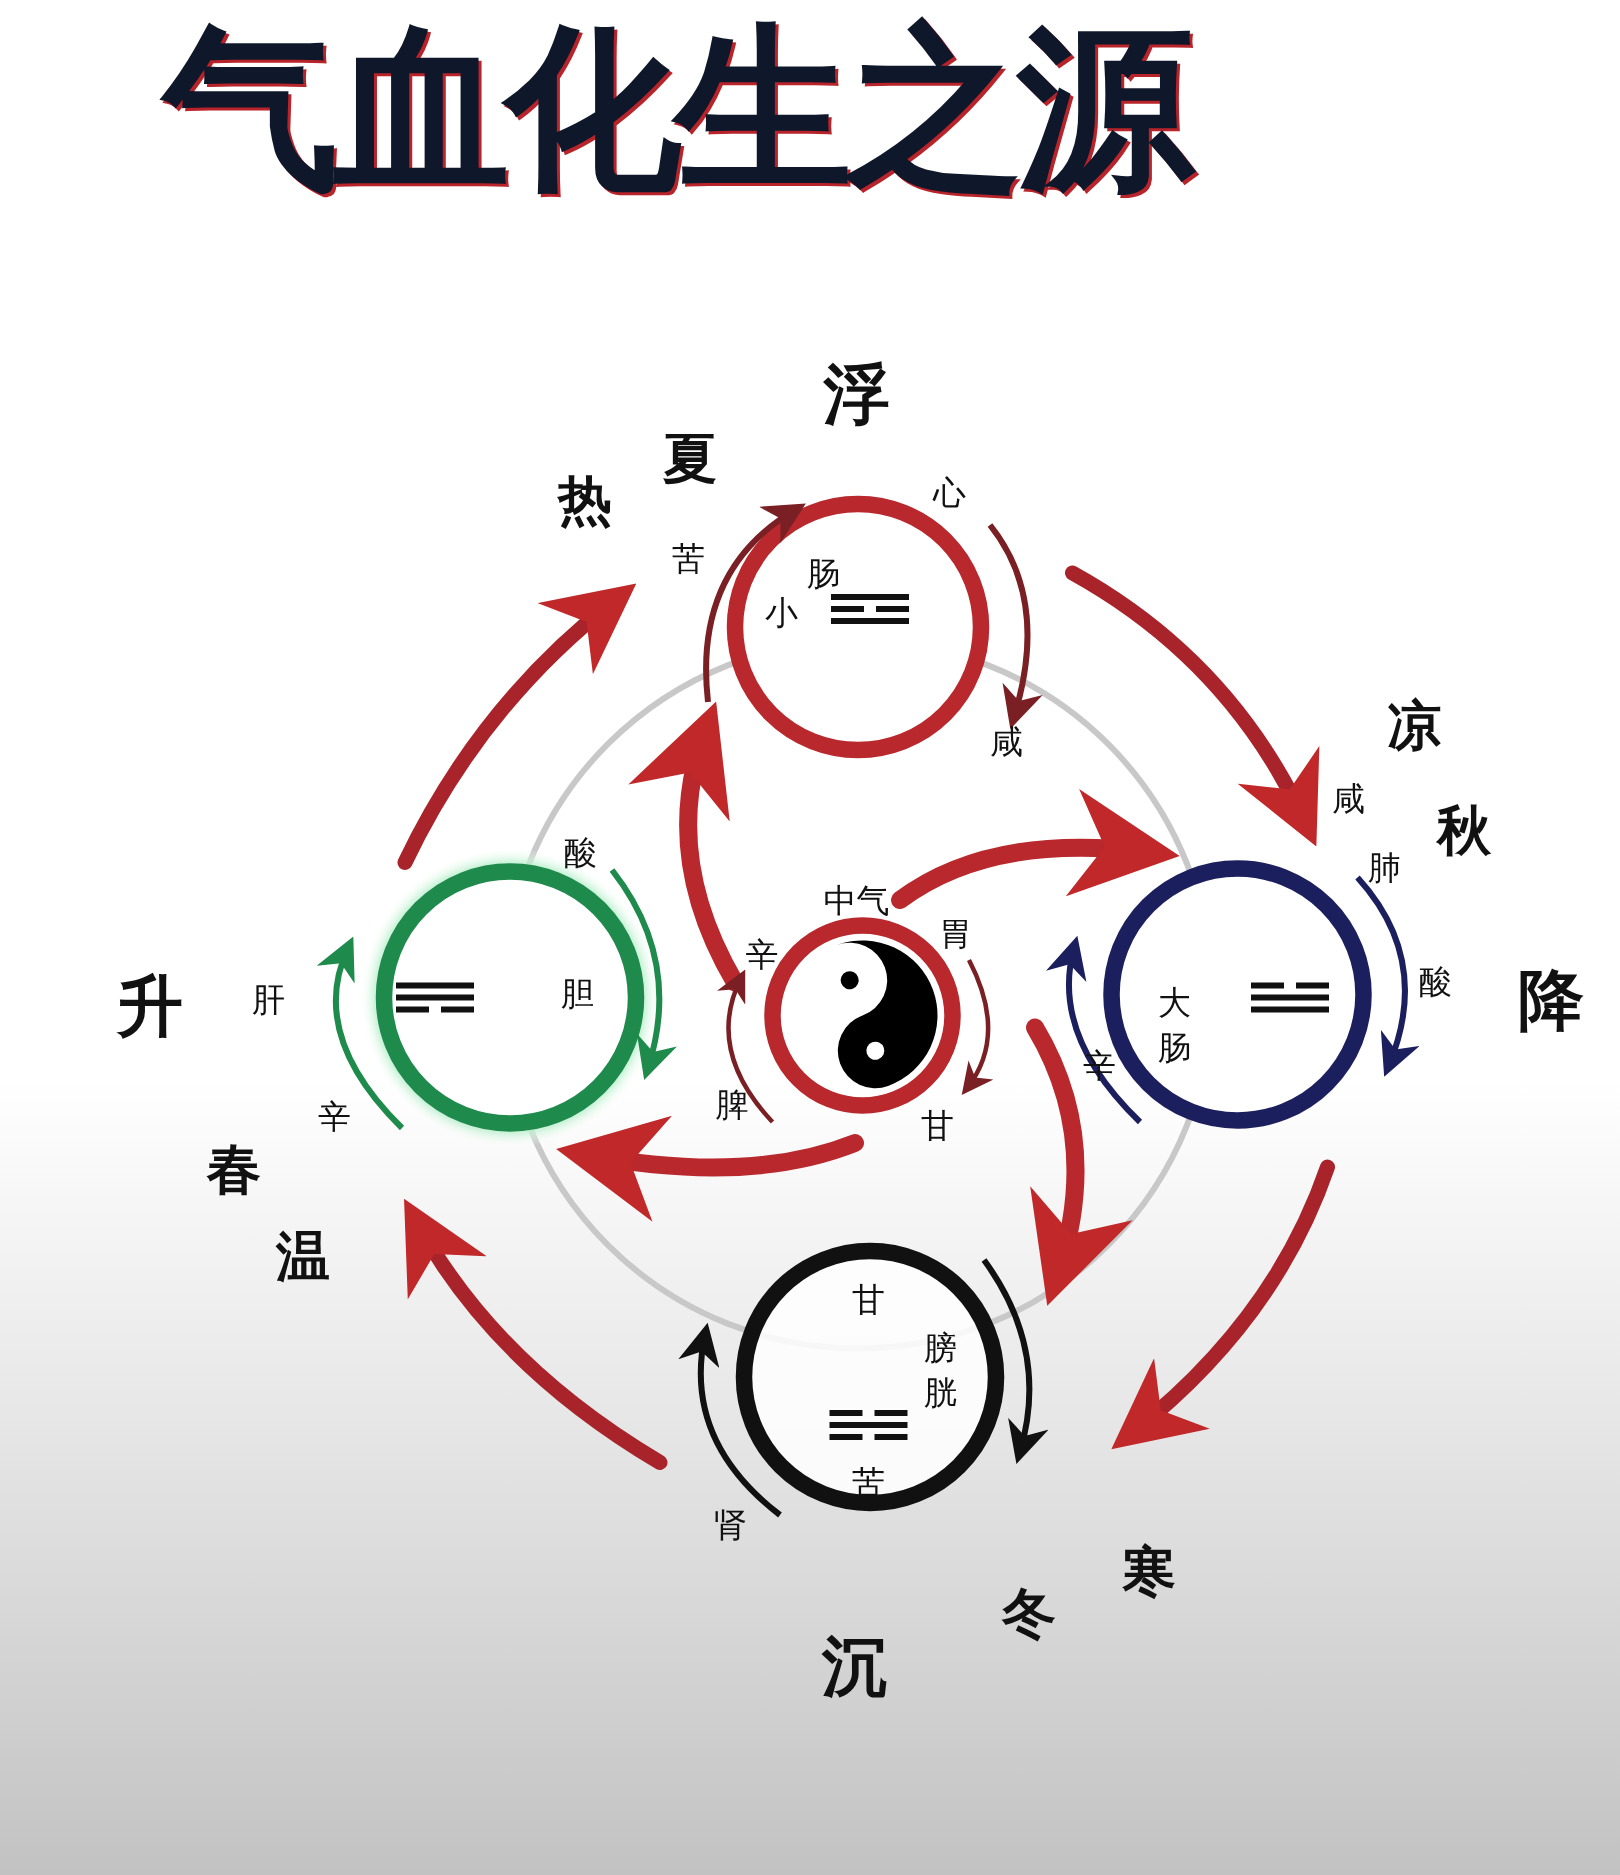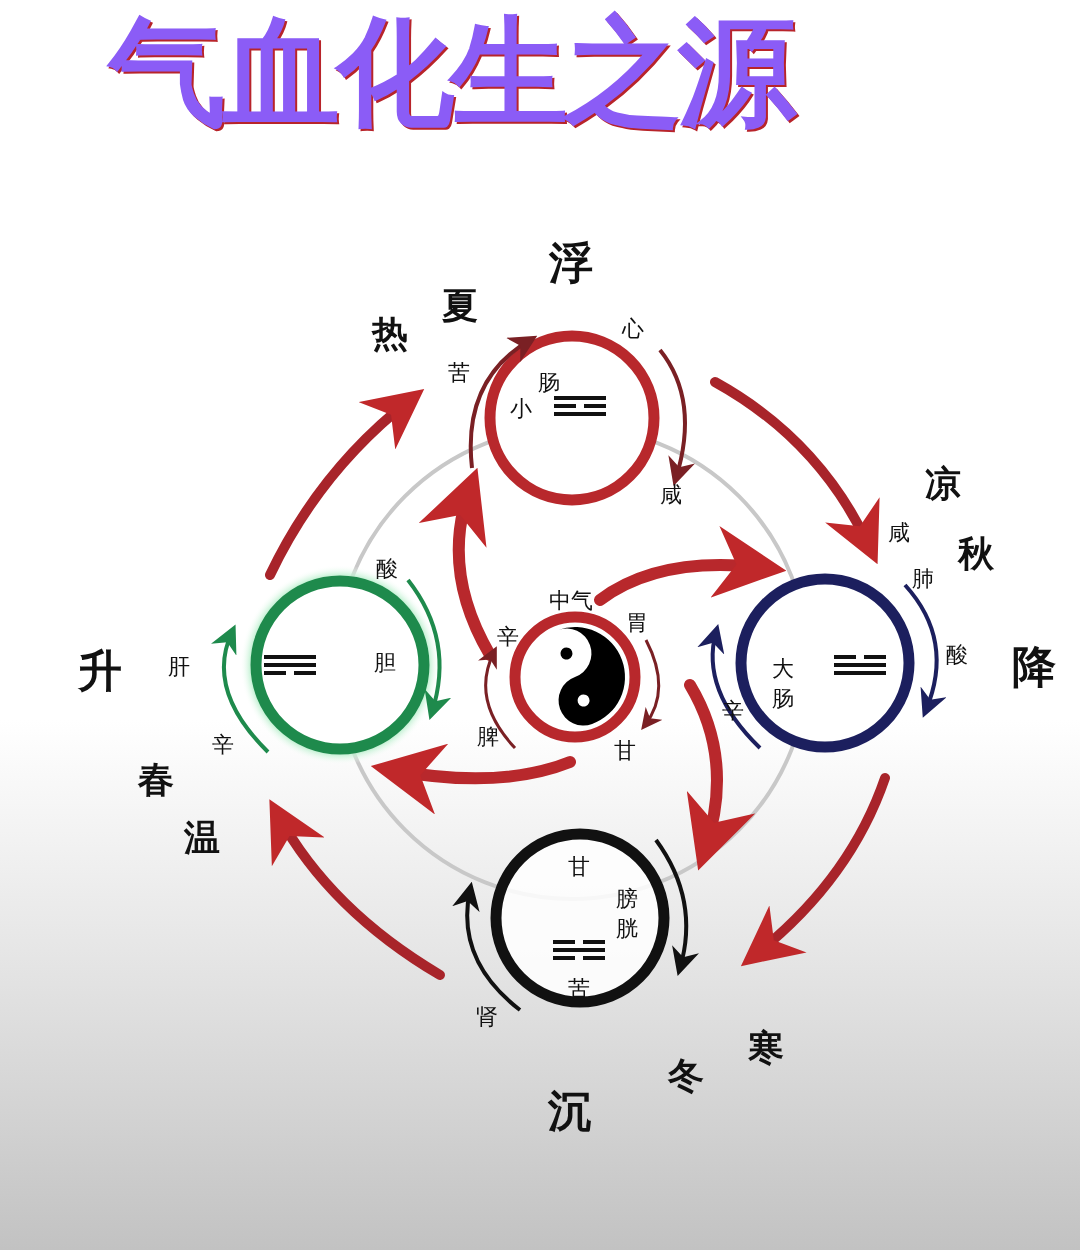--- a/index.html
+++ b/index.html
@@ -5,21 +5,21 @@
     html, body { margin:0; padding:0; }
     body {
       width:1080px; height:1250px; position:relative; overflow:hidden;
       background: linear-gradient(to bottom, #ffffff 0px, #ffffff 720px, #e6e6e6 950px, #d2d2d2 1120px, #c2c2c2 1250px);
       font-family: "DejaVu Sans", sans-serif;
     }
     .title {
       position:absolute; left:108px; top:2px; width:780px; height:140px;
       font-family: "DejaVu Sans", sans-serif; font-weight:bold;
       font-size:118px; line-height:140px; letter-spacing:-4px;
-      color:#8b5cf6; white-space:nowrap;
+      color:#0f172a; white-space:nowrap;
       text-shadow: 2px 2px 0 #b8242a;
     }
     svg.diagram { position:absolute; left:0; top:0; }
     .lbl { font-family:"DejaVu Sans", sans-serif; fill:#111; }
     .big { font-size:44px; font-weight:bold; }
     .season { font-size:36px; font-weight:bold; }
     .small { font-size:22px; }
   </style>
 </head>
 <body>

